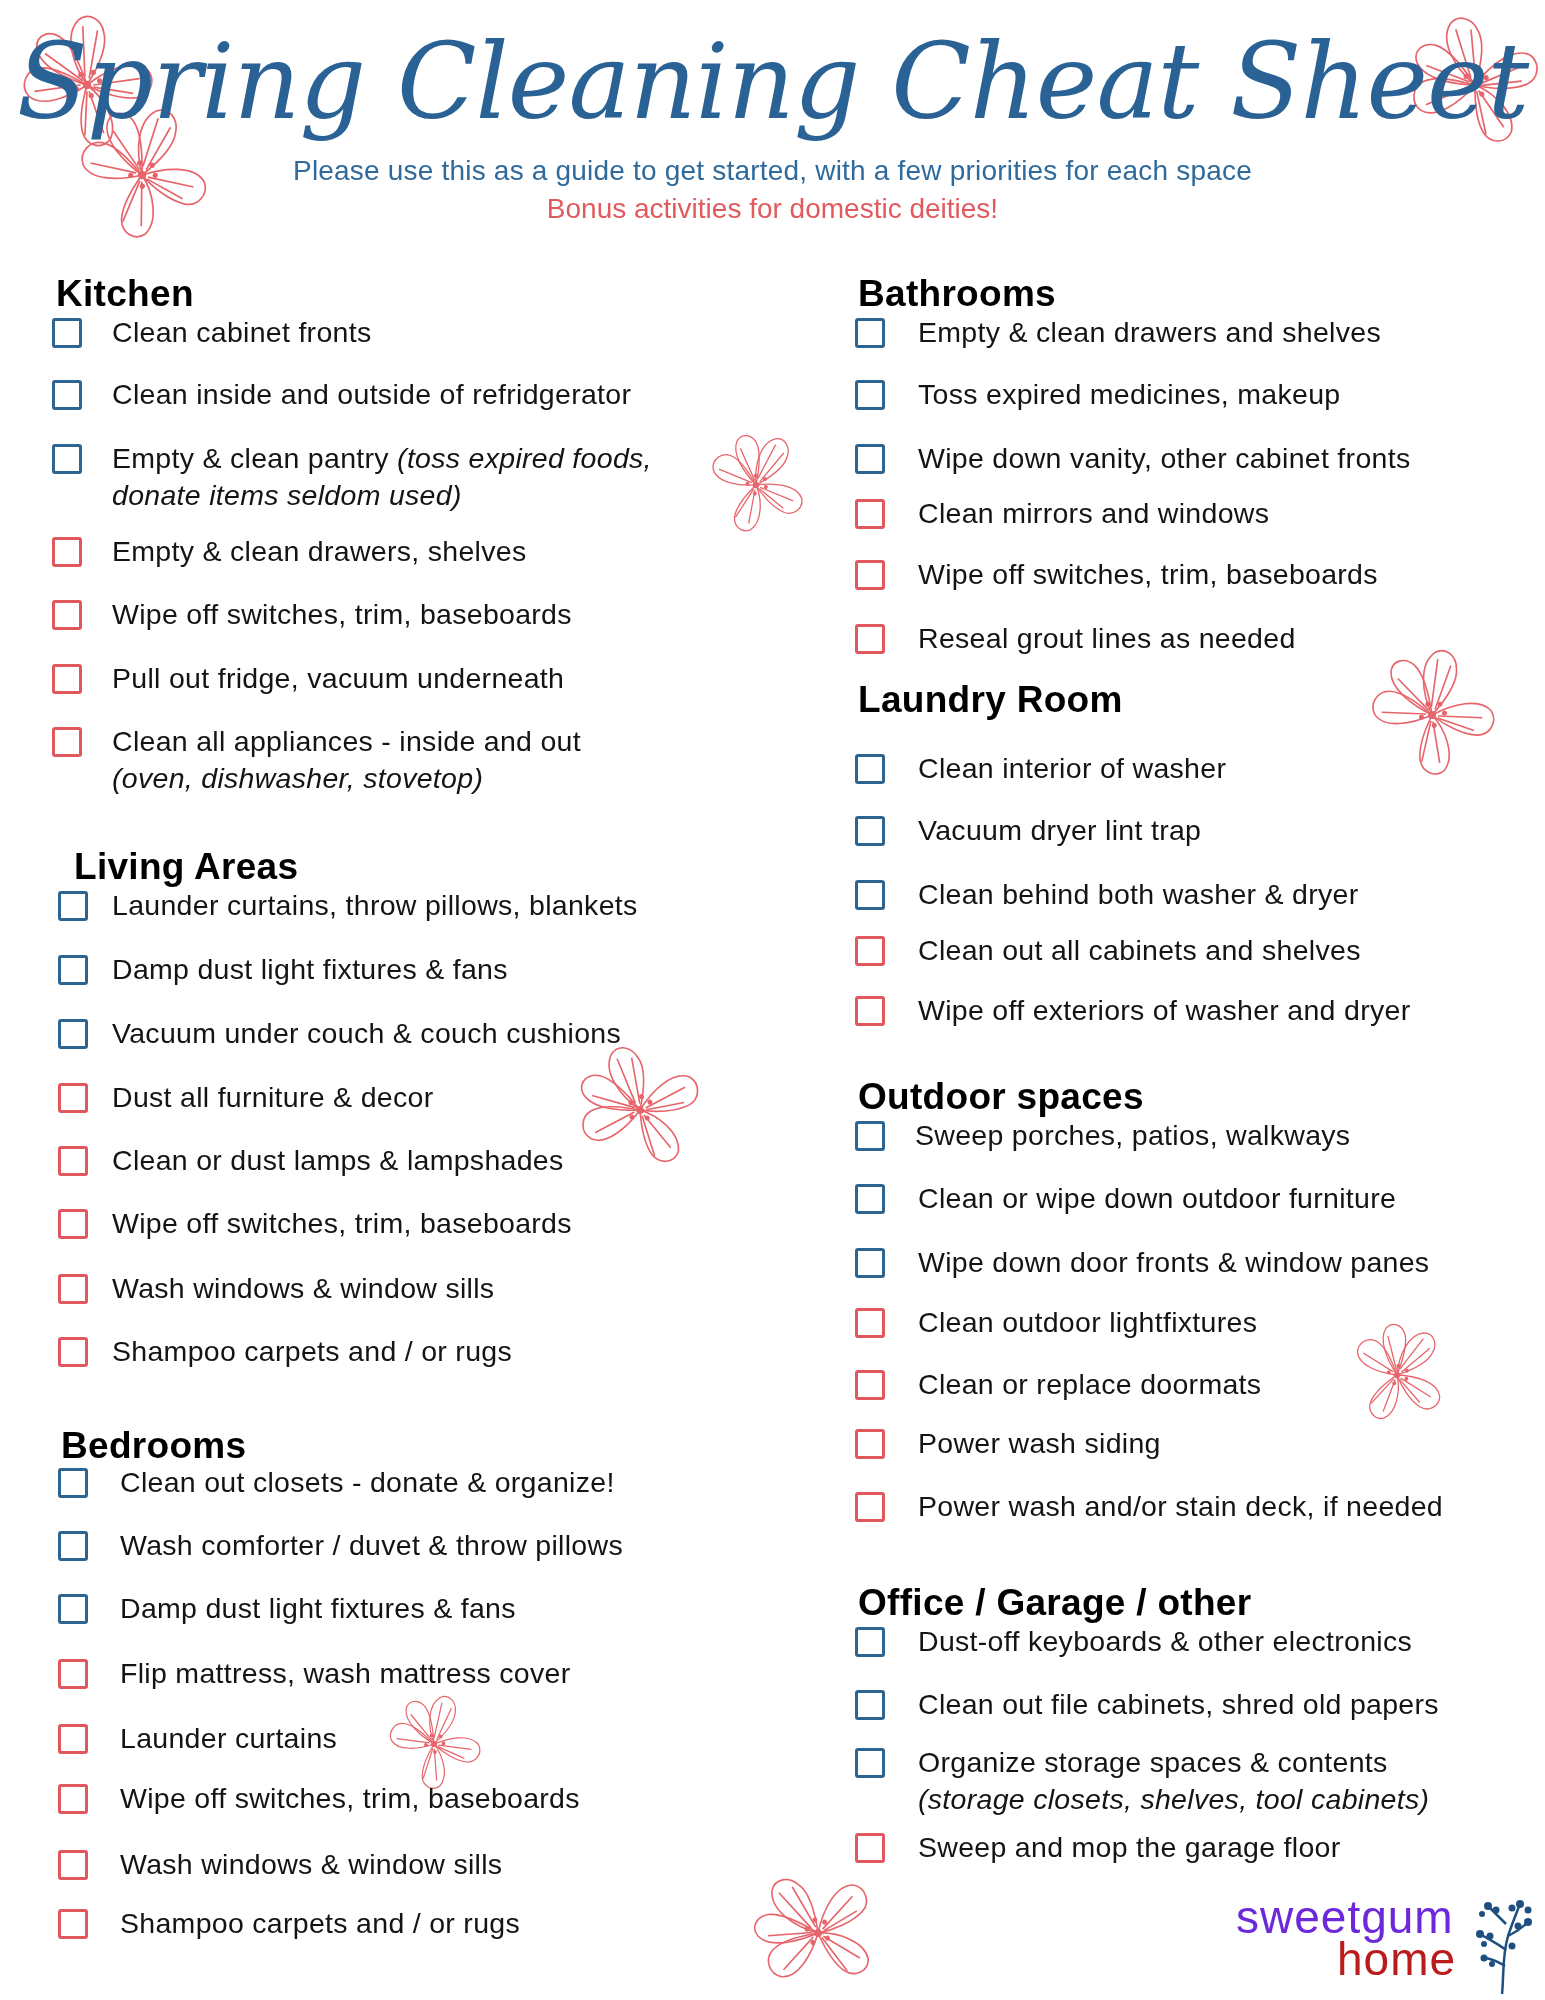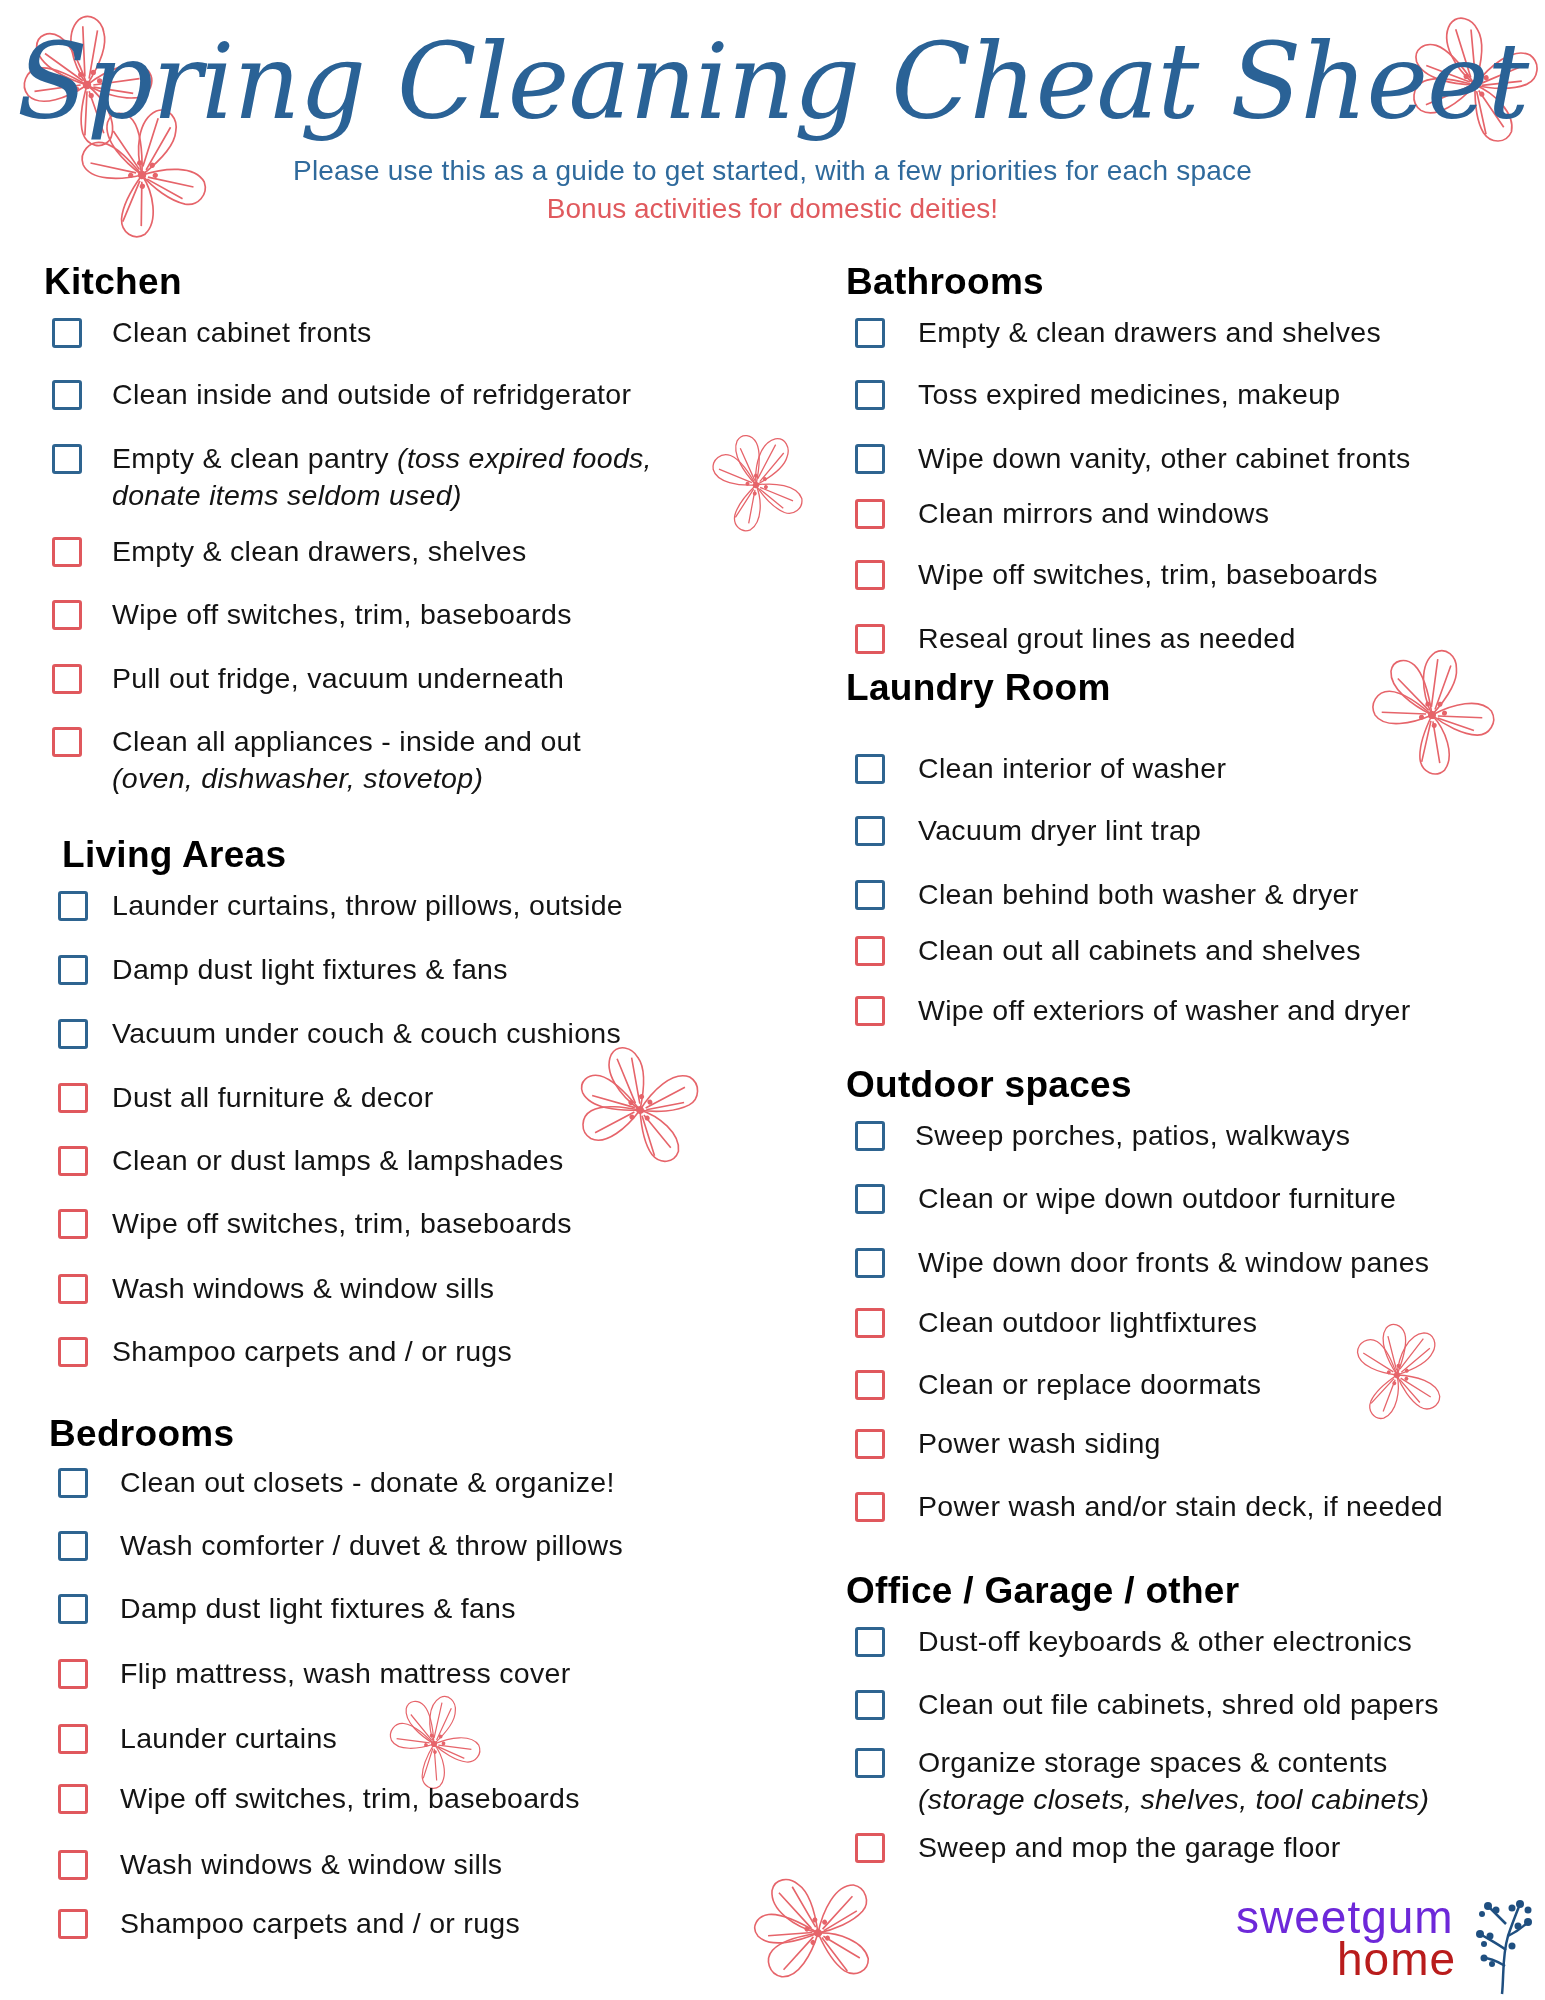--- a/index.html
+++ b/index.html
@@ -16,21 +16,21 @@
   .subtitle {
     position: absolute; left: 0; right: 0; top: 155px; text-align: center;
     font-size: 28px; color: #2f6a9c; letter-spacing: 0.2px;
   }
   .bonus {
     position: absolute; left: 0; right: 0; top: 193px; text-align: center;
     font-size: 28px; color: #e05a5e;
   }
   .section { position: absolute; }
   .section h2 {
-    margin: 4px; font-size: 37px; font-weight: bold; color: #000; line-height: 44px;
+    margin: 16px; font-size: 37px; font-weight: bold; color: #000; line-height: 44px;
     letter-spacing: 0.3px;
   }
   .item { position: absolute; display: flex; align-items: flex-start; }
   .box {
     width: 30px; height: 30px; border: 3px solid #2e6490; border-radius: 3px;
     box-sizing: border-box; flex: none; margin-top: 4px;
   }
   .box.red { border-color: #e0585d; }
   .label {
     font-size: 28.5px; line-height: 37px; margin-left: 30px; color: #141414;
@@ -133,21 +133,21 @@
 <div class="item" style="left:52px;top:723px">
     <span class="box red"></span>
     <span class="label"><span>Clean all appliances - inside and out</span><br><i>(oven, dishwasher, stovetop)</i></span>
   </div>
 
 <div class="section" style="left:58px;top:829px">
   <h2>Living Areas</h2>
 </div>
 <div class="item" style="left:58px;top:887px">
     <span class="box"></span>
-    <span class="label" style="margin-left:24px">Launder curtains, throw pillows, outside</span>
+    <span class="label" style="margin-left:24px">Launder curtains, throw pillows, blankets</span>
   </div>
 <div class="item" style="left:58px;top:951px">
     <span class="box"></span>
     <span class="label" style="margin-left:24px">Damp dust light fixtures &amp; fans</span>
   </div>
 <div class="item" style="left:58px;top:1015px">
     <span class="box"></span>
     <span class="label" style="margin-left:24px">Vacuum under couch &amp; couch cushions</span>
   </div>
 <div class="item" style="left:58px;top:1079px">

